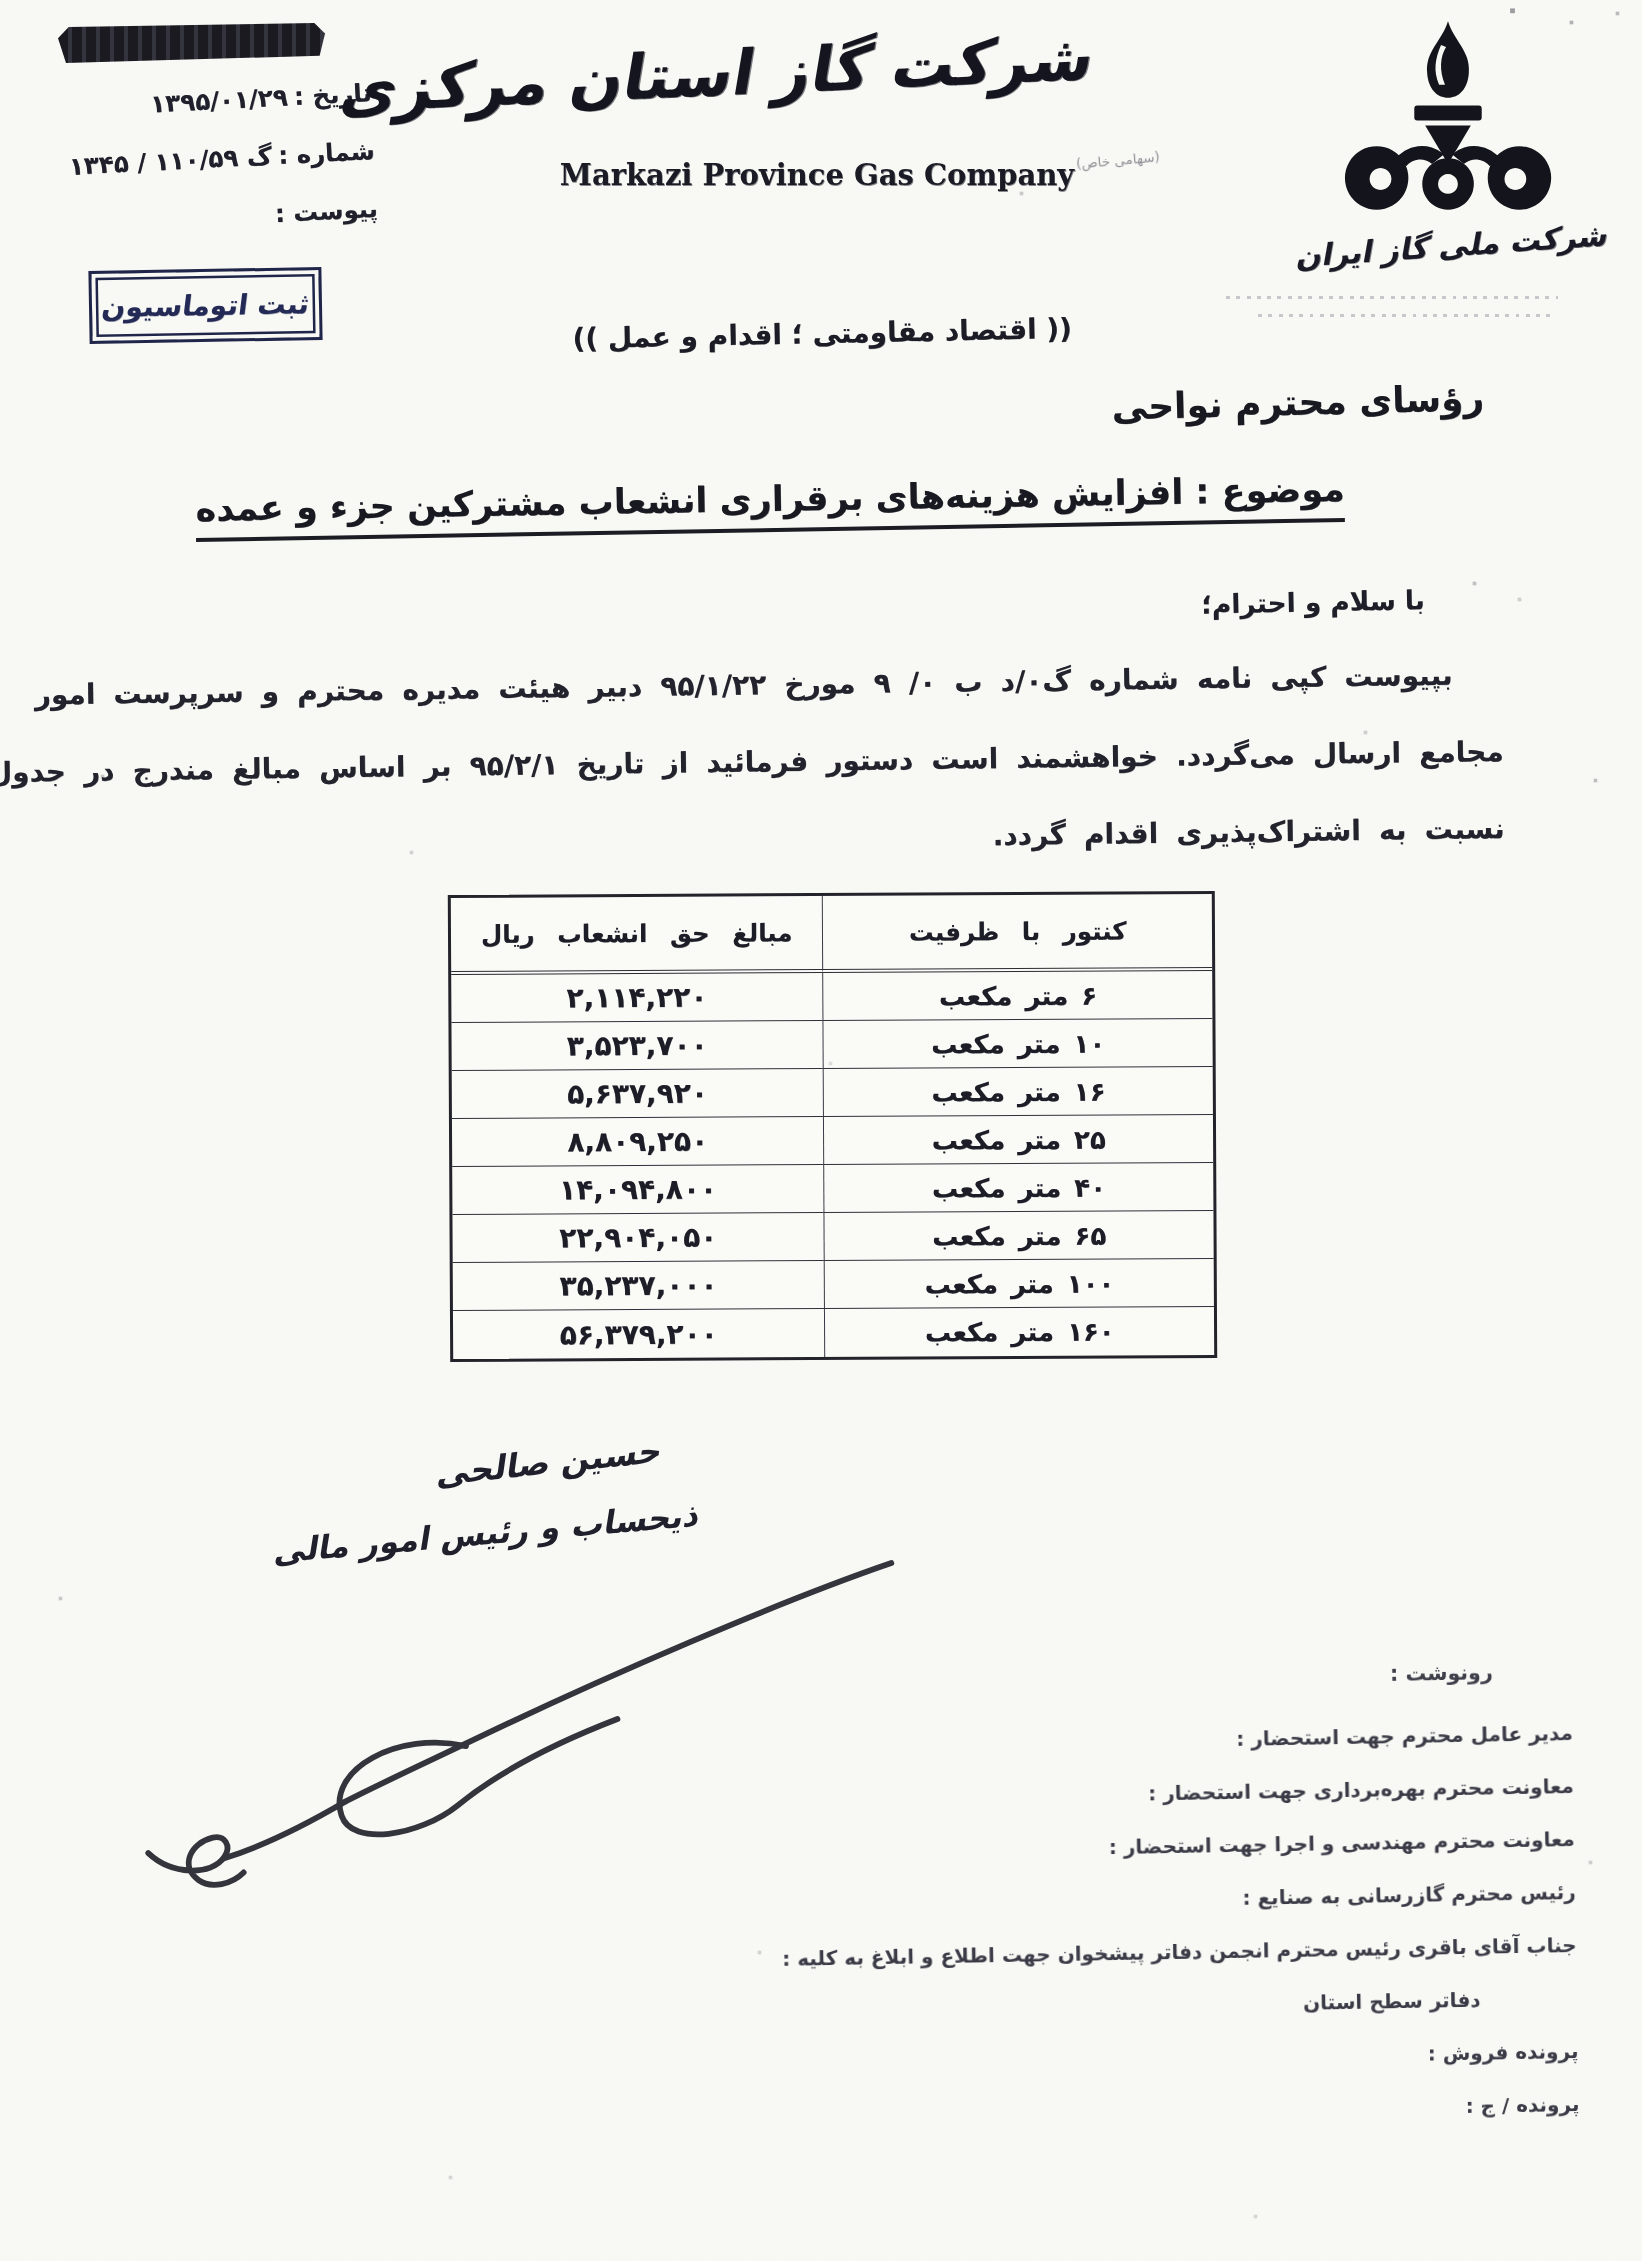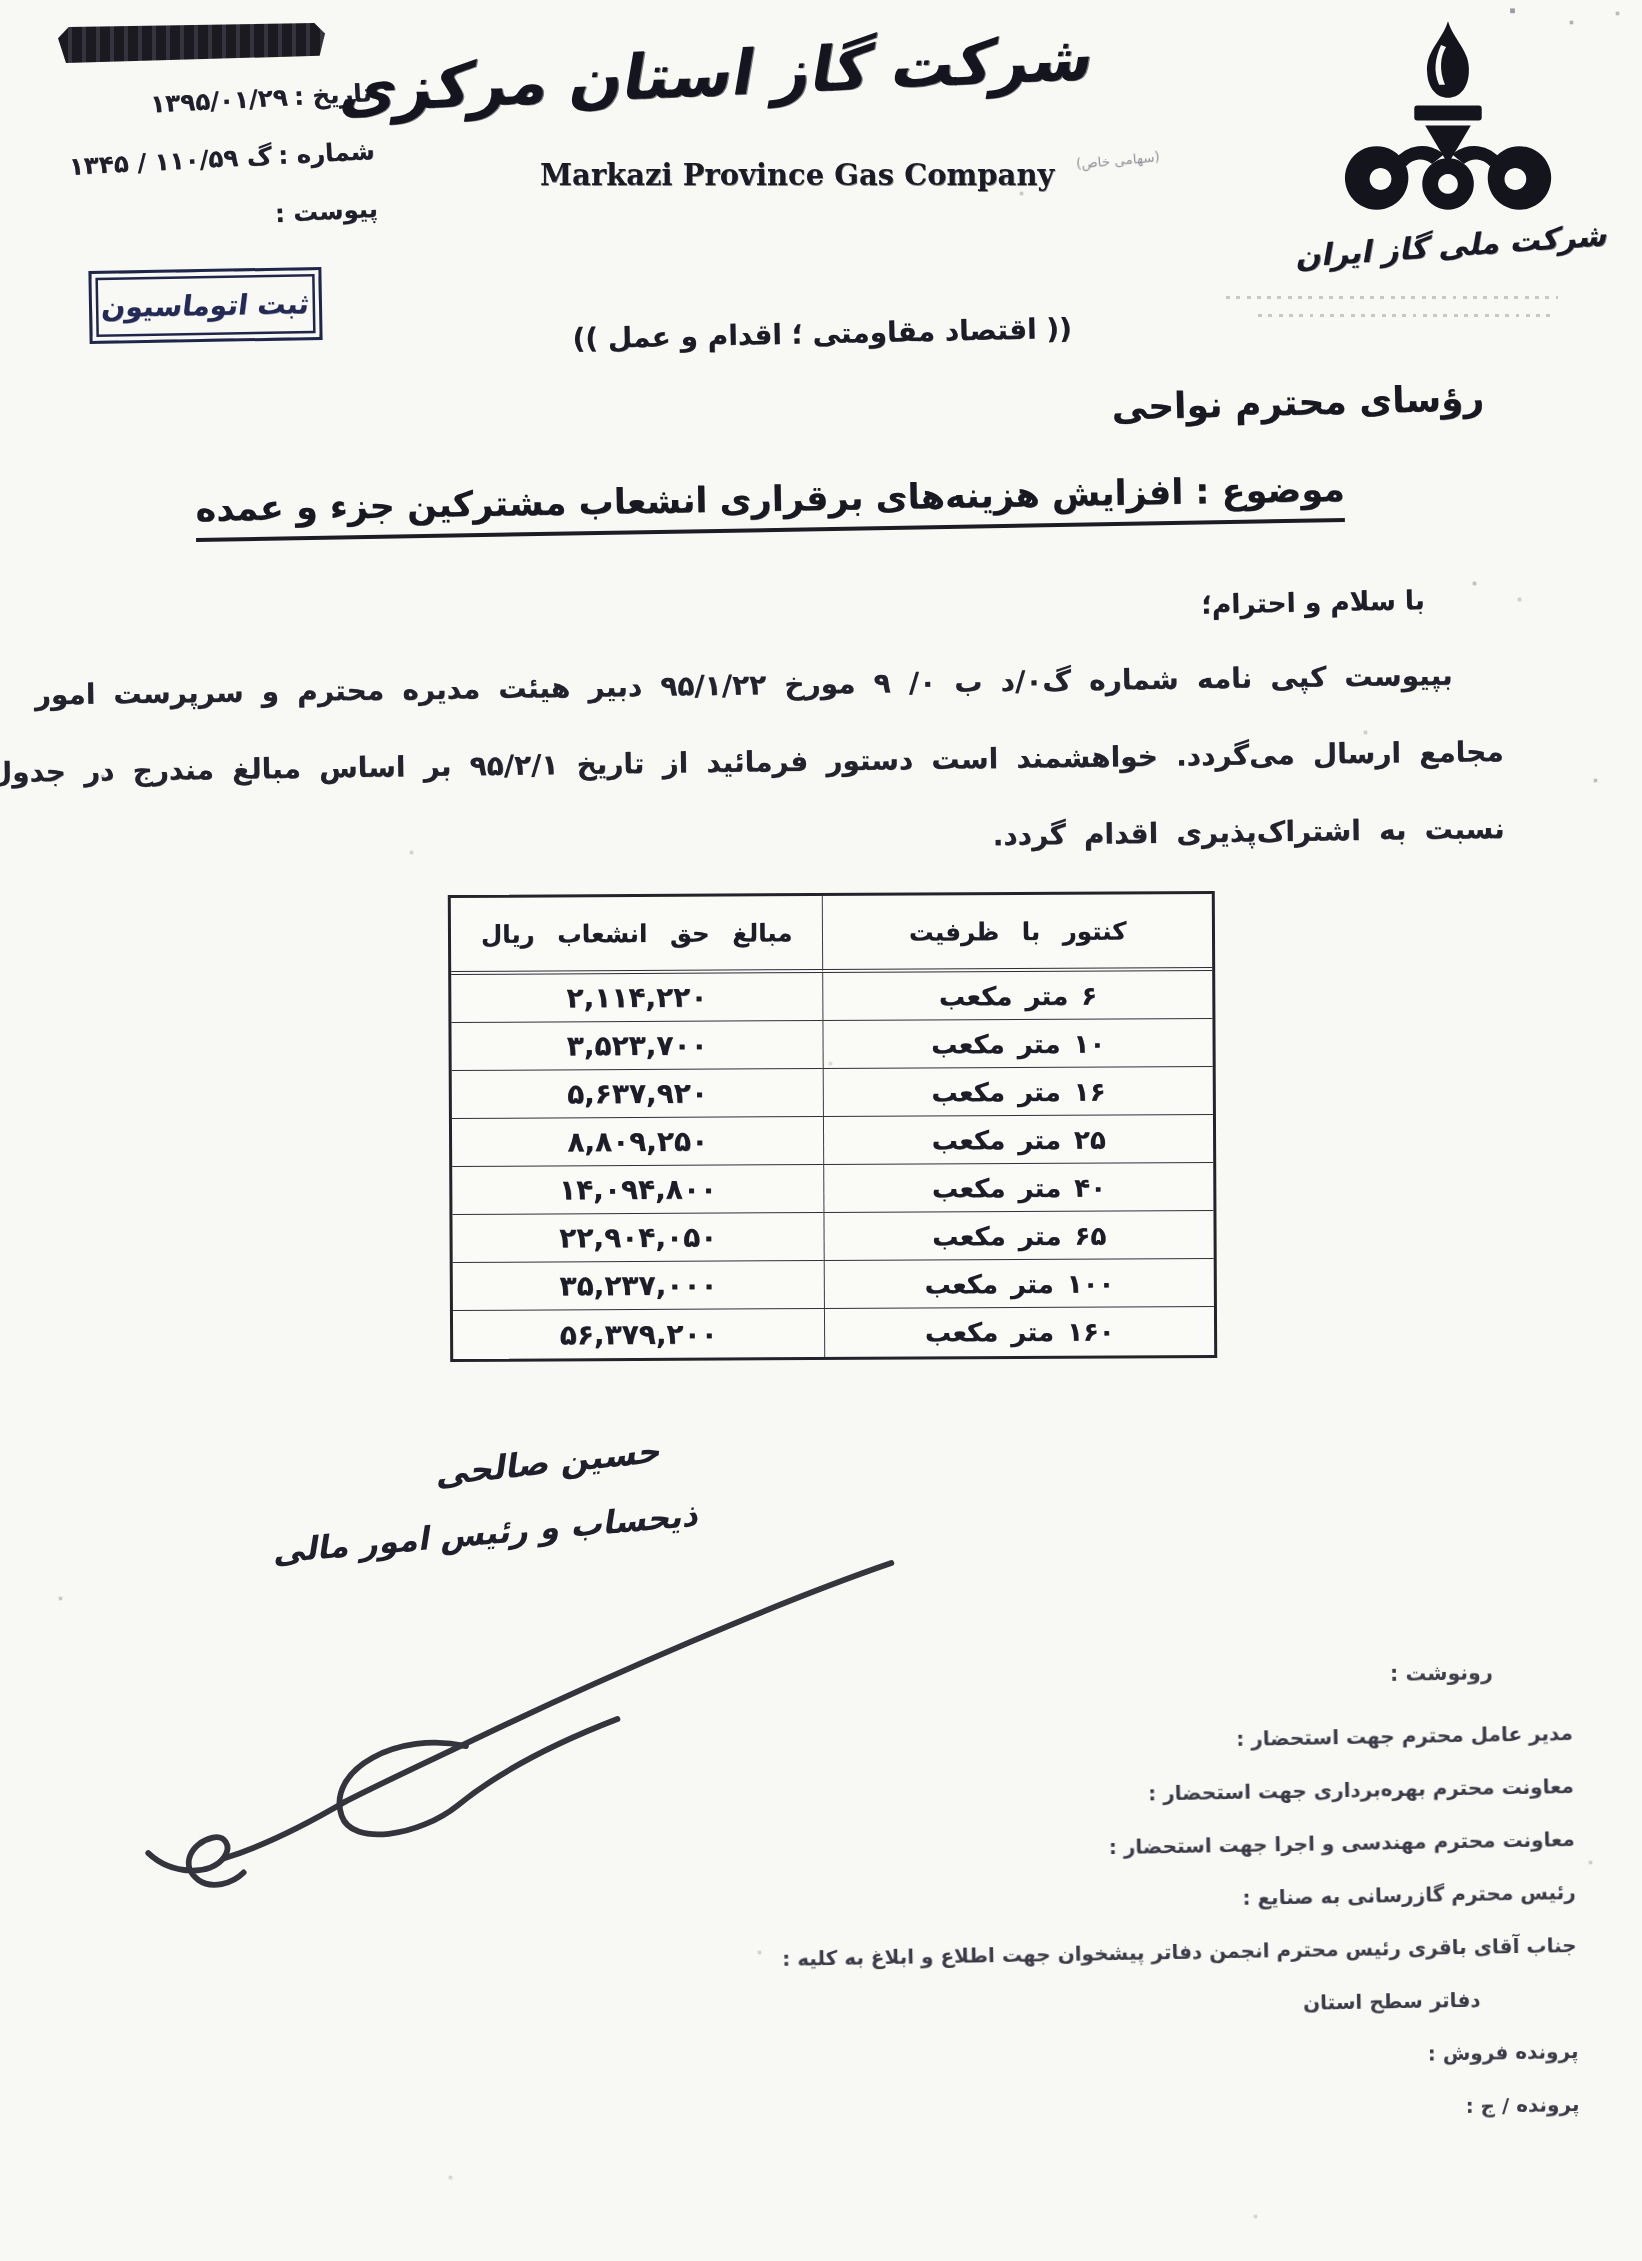--- a/index.html
+++ b/index.html
@@ -55,21 +55,21 @@
   .co-callig{
     position:absolute; left:541px; top:33px; width:554px; text-align:center;
     font-size:62px; font-weight:800; color:#15151f; white-space:nowrap;
     transform:rotate(-2.5deg) skewX(-12deg); text-shadow:1.3px 0.6px 0.6px rgba(20,20,32,.55);
   }
   .co-type{
     position:absolute; left:1077px; top:152px; font-size:13.5px; color:#3a3a4c;
     opacity:.55; transform:rotate(-5deg); white-space:nowrap; filter:blur(0.2px);
   }
   .co-en{
-    position:absolute; left:541px; top:158px; width:554px; text-align:left;
+    position:absolute; left:541px; top:158px; width:554px; text-align:center;
     font-family:"DejaVu Serif", serif; font-size:29px; font-weight:700; color:#1b1b26;
     direction:ltr; text-shadow:0.6px 0.6px 0.3px rgba(25,25,38,.5); white-space:nowrap;
   }
 
   
   .nigc{ position:absolute; left:1330px; top:18px; width:238px; height:201px; }
   .nigc-fa{
     position:absolute; left:1327px; top:227px; width:283px; text-align:center;
     font-size:30px; font-weight:800; color:#1a1a26; white-space:nowrap;
     transform:rotate(-4deg) skewX(-14deg); text-shadow:1px 0.6px 0.6px rgba(20,20,32,.5);

